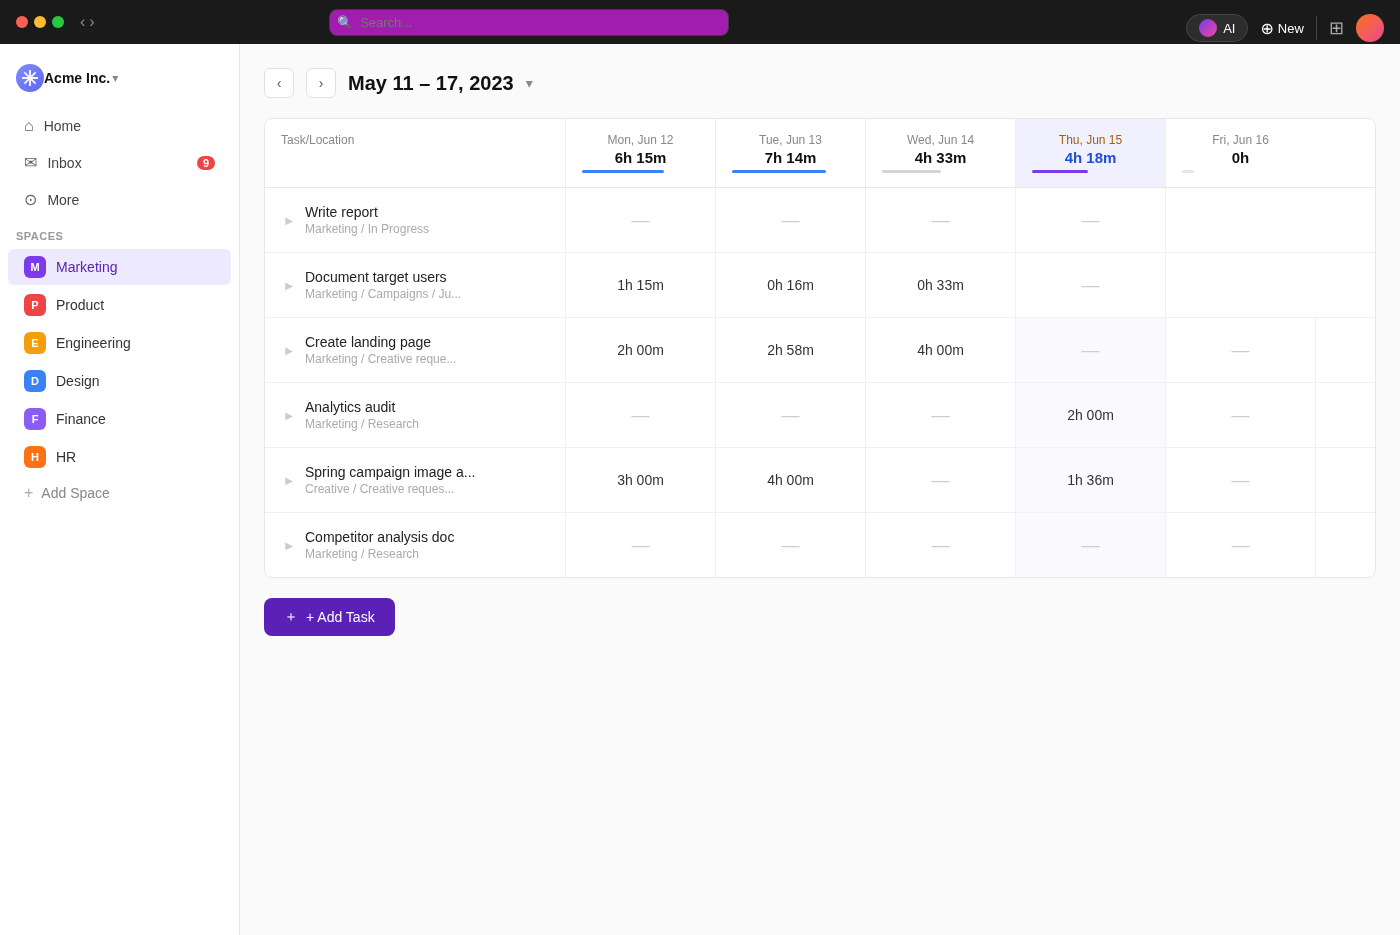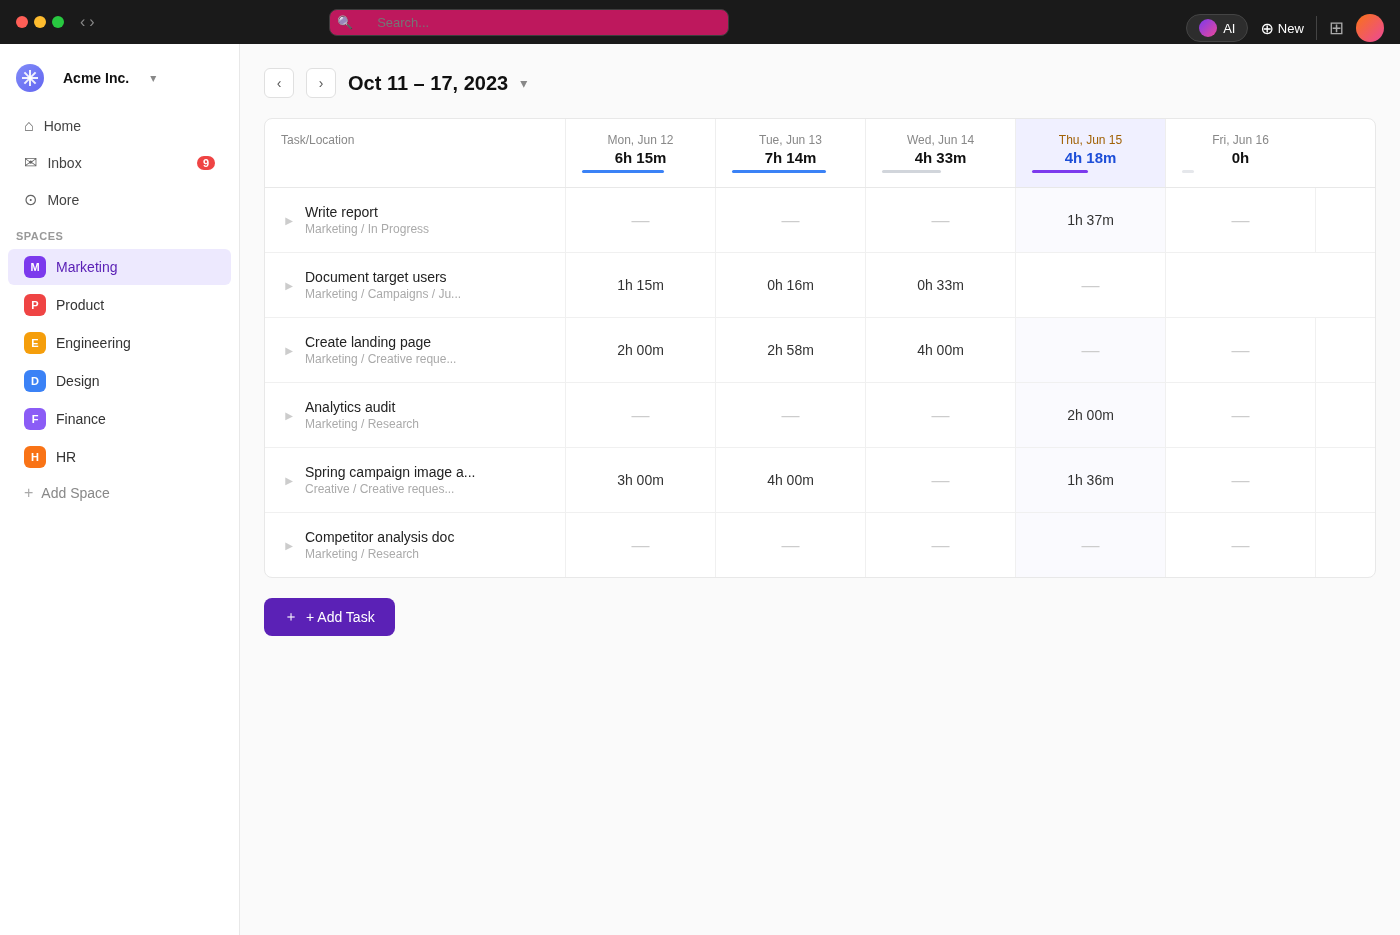--- a/index.html
+++ b/index.html
@@ -40,25 +40,25 @@
       data-interactable: true;
     }
     .topbar-search {
       flex: 1;
       max-width: 400px;
       margin: 0 auto;
       position: relative;
     }
     .topbar-search input {
       width: 100%;
-      background: #be185d;
+      background: #a21caf;
       border: 1px solid #3d3d3d;
       border-radius: 8px;
       color: #ccc;
-      padding: 5px 12px 5px 47px;
+      padding: 5px 12px 5px 30px;
       font-size: 13px;
       outline: none;
     }
     .search-icon-wrap {
       position: absolute; left: 8px; top: 50%; transform: translateY(-50%);
       color: #888; font-size: 13px;
     }
     .topbar-right {
       display: flex; align-items: center; gap: 12px; margin-left: auto; margin-top: 12px;
     }
@@ -98,21 +98,21 @@
     .sidebar {
       width: 240px;
       background: #fff;
       border-right: 1px solid #e8e8e8;
       display: flex;
       flex-direction: column;
       padding: 12px 0;
       flex-shrink: 0;
     }
     .workspace-header {
-      display: flex; align-items: center; gap: 19px;
+      display: flex; align-items: center; gap: 0;
       padding: 8px 16px 16px;
       cursor: pointer;
     }
     .workspace-logo {
       width: 28px; height: 28px;
       background: linear-gradient(135deg, #818cf8, #6366f1);
       border-radius: 50%;
       display: flex; align-items: center; justify-content: center;
     }
     .workspace-name {
@@ -387,21 +387,21 @@
       <span data-interactable="false" style="font-size:16px; color:#aaa">+</span>
       <span data-interactable="false">Add Space</span>
     </div>
   </div>
 
   <div class="content" data-interactable="false">
 
     <div class="cal-header" data-interactable="false">
       <button class="nav-arrow-btn" data-interactable="true">‹</button>
       <button class="nav-arrow-btn" data-interactable="true">›</button>
-      <span class="date-range" data-interactable="false">Oct 11 – 17, 2023</span>
+      <span class="date-range" data-interactable="false">May 11 – 17, 2023</span>
       <span class="date-chevron" data-interactable="true">▾</span>
     </div>
 
     <div class="tracking-table" data-interactable="false">
 
       <div class="table-header-row" data-interactable="false">
         <div class="th-cell" data-interactable="false">
           <span data-interactable="false">Task/Location</span>
         </div>
 
@@ -447,21 +447,20 @@
         </div>
         <div class="time-cell" data-interactable="false">
             <span class="time-dash" data-interactable="false">—</span>
           </div>
         <div class="time-cell" data-interactable="false">
             <span class="time-dash" data-interactable="false">—</span>
           </div>
         <div class="time-cell" data-interactable="false">
             <span class="time-dash" data-interactable="false">—</span>
           </div>
-        <div class="time-cell active-day-col" data-interactable="false">1h  37m</div>
         <div class="time-cell" data-interactable="false">
             <span class="time-dash" data-interactable="false">—</span>
           </div>
         <div class="time-cell" data-interactable="false"></div>
       </div>
 
       <div class="table-row" data-interactable="false">
         <div class="task-cell" data-interactable="false">
           <button class="expand-btn" data-interactable="true">▶</button>
           <div class="task-info" data-interactable="false">

